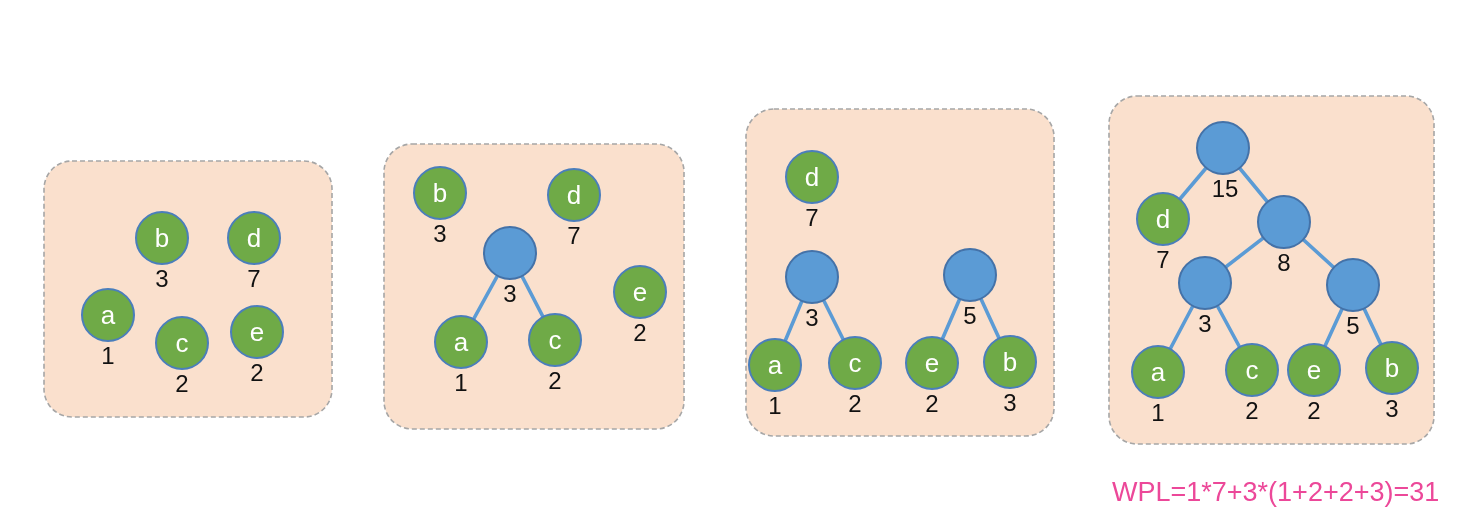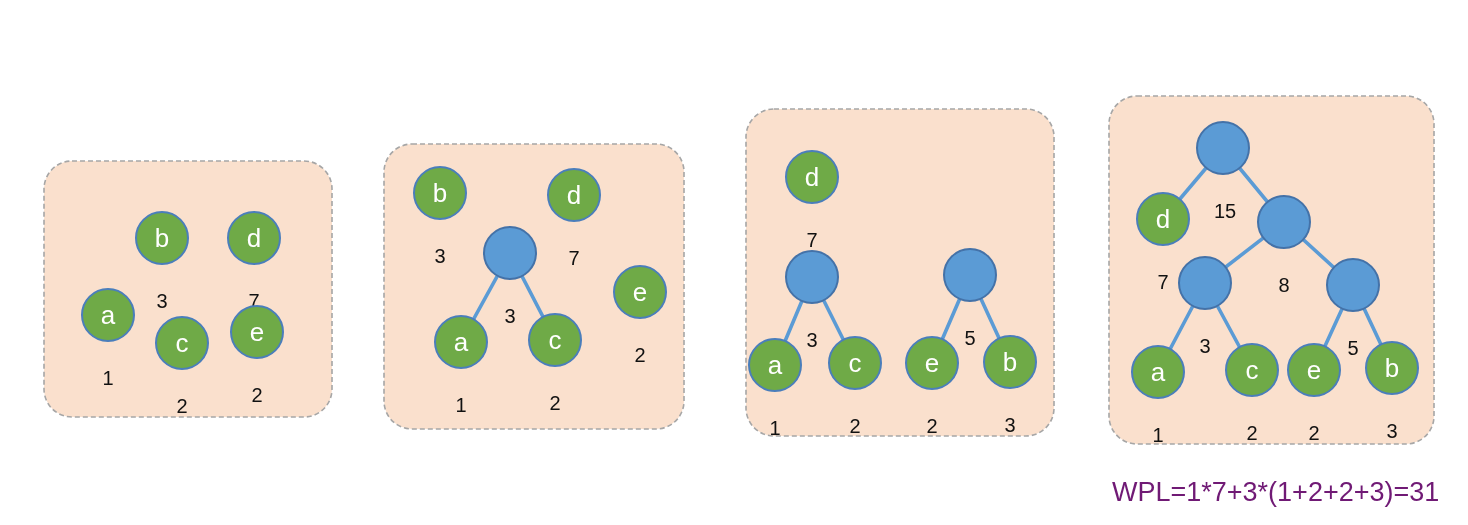--- a/index.html
+++ b/index.html
@@ -8,29 +8,29 @@
   .panel{position:absolute;}
   .panel svg.bg{position:absolute;left:0;top:0;}
   .panel-rect{fill:var(--panel_fill,#FAE0CD);stroke:var(--panel_border,#A6A6A6);
               stroke-width:1.6;stroke-dasharray:5 3;}
   line.edge{stroke:var(--edge,#5B9BD5);stroke-width:3.6;stroke-linecap:round;}
   .node{position:absolute;width:54px;height:54px;border-radius:50%;box-sizing:border-box;
         display:flex;align-items:center;justify-content:center;}
   .leaf{background:var(--leaf_fill,#6FAA47);border:2px solid var(--leaf_border,#4A7EBB);}
   .internal{background:var(--internal_fill,#5B9BD5);border:2px solid var(--internal_border,#4472A8);}
   .letter{color:#ffffff;font-size:26px;line-height:1;}
-  .wlabel{position:absolute;width:44px;text-align:center;font-size:20px;color:#111111;line-height:1.1;margin-top:24px;}
+  .wlabel{position:absolute;width:44px;text-align:center;font-size:24px;color:#111111;line-height:1.1;}
   .callout{position:absolute;left:990px;top:0;width:200px;height:185px;z-index:5;}
   .callout svg{position:absolute;left:0;top:0;}
   .callout-path{fill:var(--callout_fill,#ED7D31);stroke:var(--callout_border,#4472A8);
                 stroke-width:3;stroke-linejoin:round;}
   .callout-text{position:absolute;left:42px;top:20px;width:82px;text-align:center;
                 font-size:26px;line-height:28px;color:var(--callout_text,#FFFFFF);
                 word-break:break-all;font-family:"DejaVu Serif", serif;}
-  .formula{position:absolute;left:1112px;top:477px;font-size:27px;color:#701a75;}
+  .formula{position:absolute;left:1112px;top:477px;font-size:27px;color:#ec4899;}
 </style>
 </head>
 <body>
 
 <div class="page">
 
   <div class="panel" style="left:43px;top:160px;width:290px;height:258px">
     <svg class="bg" width="290" height="258" viewBox="0 0 290 258">
       <rect class="panel-rect" x="1" y="1" width="288" height="256" rx="28"></rect>
     </svg>

